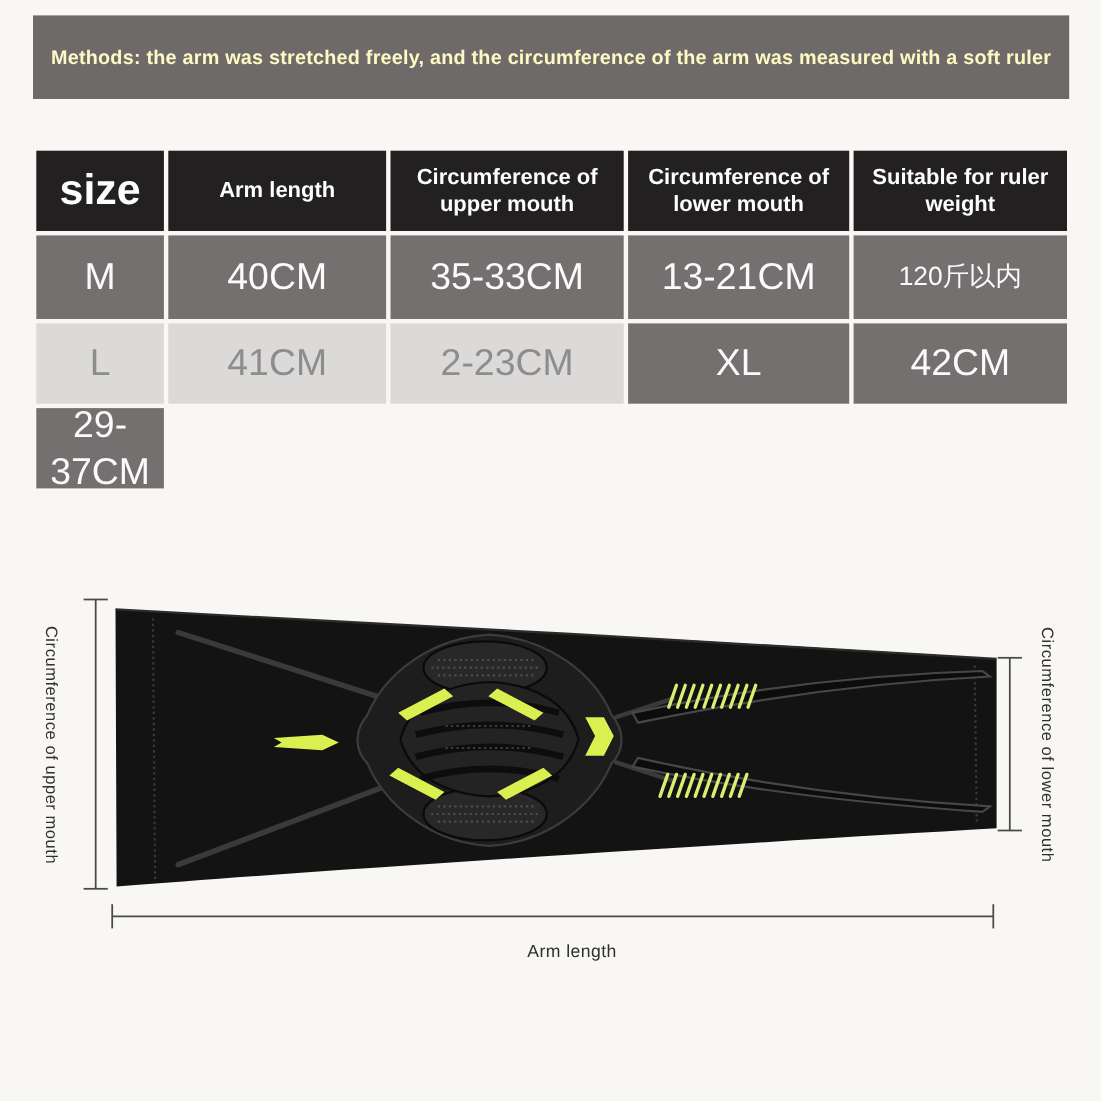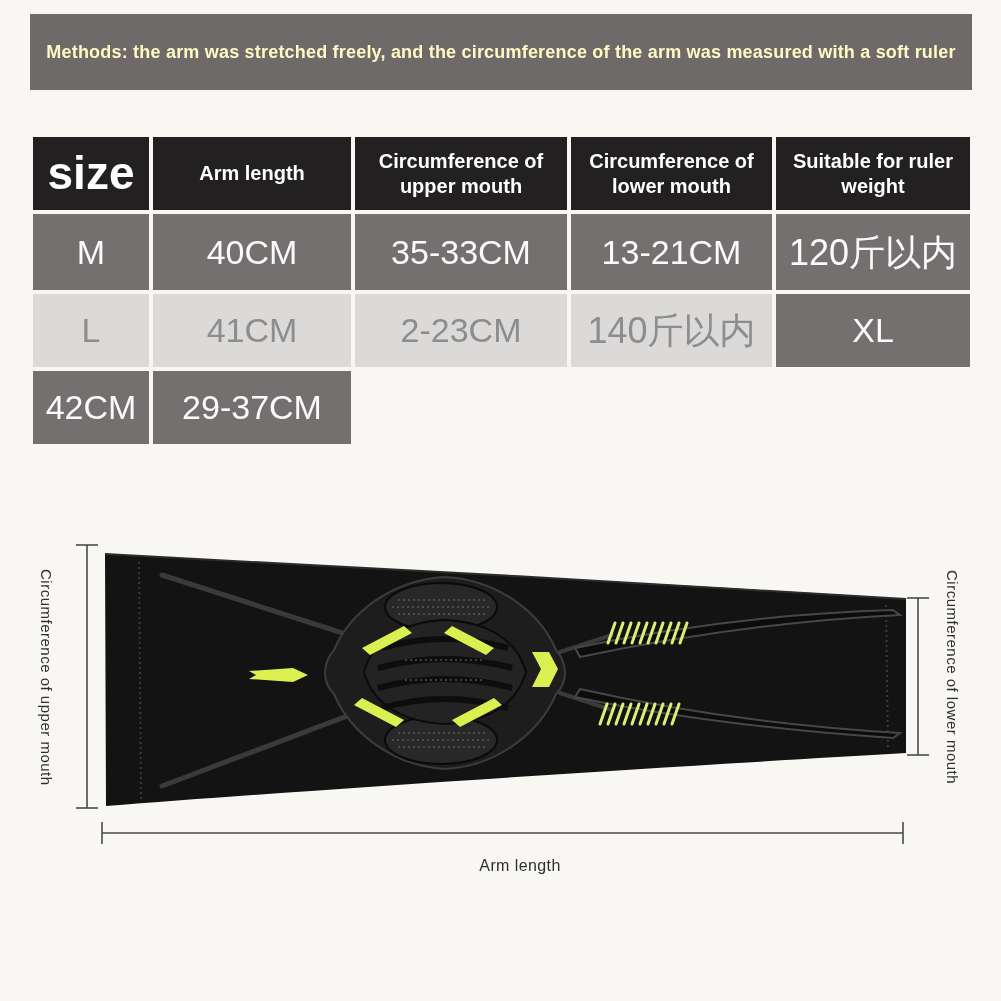--- a/index.html
+++ b/index.html
@@ -18,25 +18,25 @@
   
   .size-table{
     position:absolute;left:33px;top:137px;width:937px;
     display:grid;
     grid-template-columns:116px 198px 212px 201px 194px;
     grid-template-rows:73px 76px 73px 73px;
     gap:4px;
   }
   .cell{display:flex;align-items:center;justify-content:center;text-align:center;line-height:1.25;}
   .head{background:#232021;color:#fdfdfd;font-size:20px;font-weight:700;padding:0 8px;}
-  .head-size{font-size:46px;}
+  .head-size{font-size:39px;}
   .row-dark{background:#757070;color:#fafafa;}
   .row-light{background:#dbdad8;color:#8e8d8d;}
   .val{font-size:34px;font-weight:400;}
-  .cjk{font-size:36px;}
+  .cjk{font-size:24px;}
   
   .vlabel{
     position:absolute;top:545px;height:265px;width:28px;
     display:flex;align-items:center;justify-content:center;
     writing-mode:vertical-rl;
     font-size:15px;color:#2f2f2f;letter-spacing:.5px;white-space:nowrap;
   }
   .vlabel.left{left:32px;}
   .vlabel.right{left:938px;}
   .hlabel{
@@ -64,21 +64,20 @@
 
     <div class="cell row-dark val">M</div>
     <div class="cell row-dark val">40CM</div>
     <div class="cell row-dark val">35-33CM</div>
     <div class="cell row-dark val">13-21CM</div>
     <div class="cell row-dark cjk">120斤以内</div>
 
     <div class="cell row-light val">L</div>
     <div class="cell row-light val">41CM</div>
     <div class="cell row-light val">2-23CM</div>
-    <div class="cell row-light cjk">140斤以内</div>
 
     <div class="cell row-dark val">XL</div>
     <div class="cell row-dark val">42CM</div>
     <div class="cell row-dark val">29-37CM</div>
   </div>
 
   <svg width="1001" height="400" viewBox="0 500 1001 400" style="top:500px" aria-hidden="true">
 
     <path d="M105 554 C 320 566 680 584 906 599 L 906 753 C 680 766 320 789 106 806 Z" fill="#131313"></path>
     <path d="M105 554 C 320 566 680 584 906 599" stroke="#2c2c2c" stroke-width="2" fill="none"></path>

